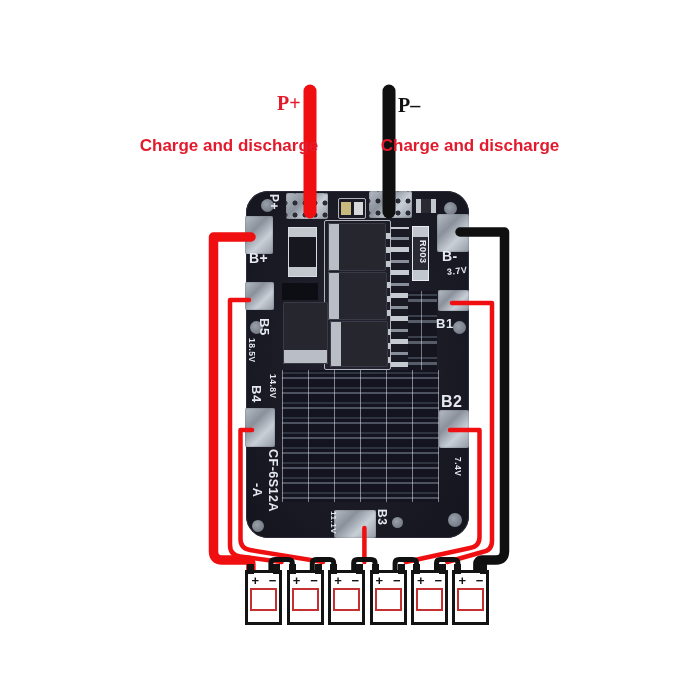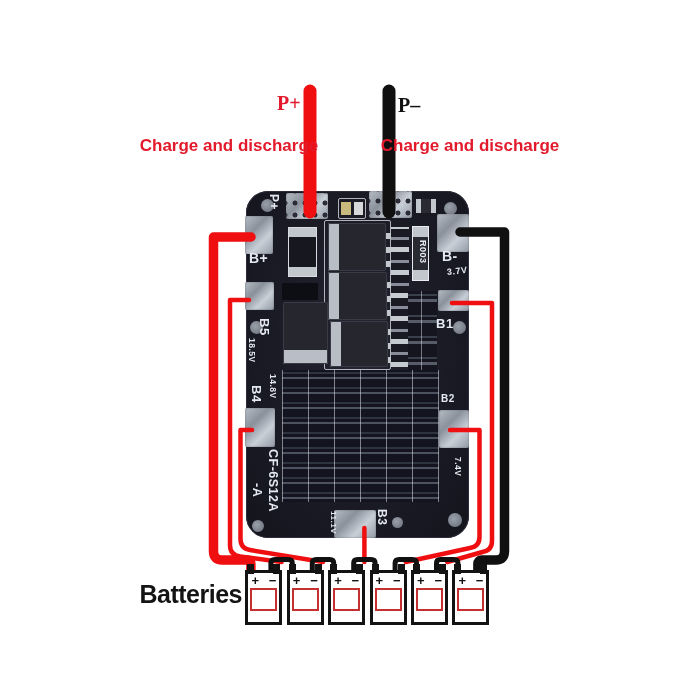--- a/index.html
+++ b/index.html
@@ -101,21 +101,21 @@
     <div style="left:37px;top:111px;width:45px;height:62px;background:linear-gradient(0deg,#b9bec6 0 14px,#26262e 14px);border-radius:2px;box-shadow:inset 0 0 0 1px #3a3a44"></div>
     <div class="mid-col" style="left:145px;top:36px;width:18px;height:140px"></div>
     <div class="right-smd" style="left:162px;top:100px;width:29px;height:205px"></div>
     <div class="smd-grid" style="left:36px;top:179px;width:157px;height:132px"></div>
 
     <div class="silk rot" style="left:34px;top:3px;font-size:12px">P+</div>
     <div class="silk" style="left:3px;top:60px;font-size:14px">B+</div>
     <div class="silk" style="left:196px;top:58px;font-size:14px">B-</div>
     <div class="silk" style="left:201px;top:76px;font-size:9px;transform:rotate(-6deg)">3.7V</div>
     <div class="silk" style="left:190px;top:126px;font-size:13px">B1</div>
-    <div class="silk" style="left:195px;top:203px;font-size:10px">B2</div>
+    <div class="silk" style="left:195px;top:203px;font-size:16px">B2</div>
     <div class="silk rot" style="left:25px;top:127px;font-size:13px">B5</div>
     <div class="silk rot" style="left:10px;top:147px;font-size:8.5px">18.5V</div>
     <div class="silk rot" style="left:31px;top:183px;font-size:8.5px">14.8V</div>
     <div class="silk rot" style="left:17px;top:194px;font-size:13px">B4</div>
     <div class="silk rot" style="left:33px;top:258px;font-size:12.5px">CF-6S12A</div>
     <div class="silk rot" style="left:17px;top:292px;font-size:12.5px">-A</div>
     <div class="silk rot" style="left:91px;top:320px;font-size:8px">11.1V</div>
     <div class="silk rot" style="left:142px;top:318px;font-size:12px">B3</div>
     <div class="silk rot" style="left:216px;top:266px;font-size:8.5px">7.4V</div>
   </div>
@@ -134,21 +134,20 @@
     <path d="M312.3 571 V563 Q312.3 559.5 316.3 559.5 H329.7 Q333.7 559.5 333.7 563 V571" stroke-width="5" stroke="#101010"></path>
     <path d="M353.7 571 V563 Q353.7 559.5 357.7 559.5 H371.1 Q375.1 559.5 375.1 563 V571" stroke-width="5" stroke="#101010"></path>
     <path d="M395.1 571 V563 Q395.1 559.5 399.1 559.5 H412.5 Q416.5 559.5 416.5 563 V571" stroke-width="5" stroke="#101010"></path>
     <path d="M436.5 571 V563 Q436.5 559.5 440.5 559.5 H453.9 Q457.9 559.5 457.9 563 V571" stroke-width="5" stroke="#101010"></path>
   </svg>
 
   <div class="ann p-label" style="left:277px;top:92px;color:var(--label_red)">P+</div>
   <div class="ann p-label" style="left:398px;top:94px;color:#111">P–</div>
   <div class="ann charge" style="left:229px;top:136px">Charge and discharge</div>
   <div class="ann charge" style="left:470px;top:136px">Charge and discharge</div>
-  <div class="ann batteries-label">Batteries</div>
 
   <div class="battery" style="left:245.4px">
     <div class="stub p"></div>
     <div class="stub m"></div>
     <div class="terms">
         <span>+</span>
         <span>−</span>
       </div>
     <div class="cellbox"></div>
   </div>

